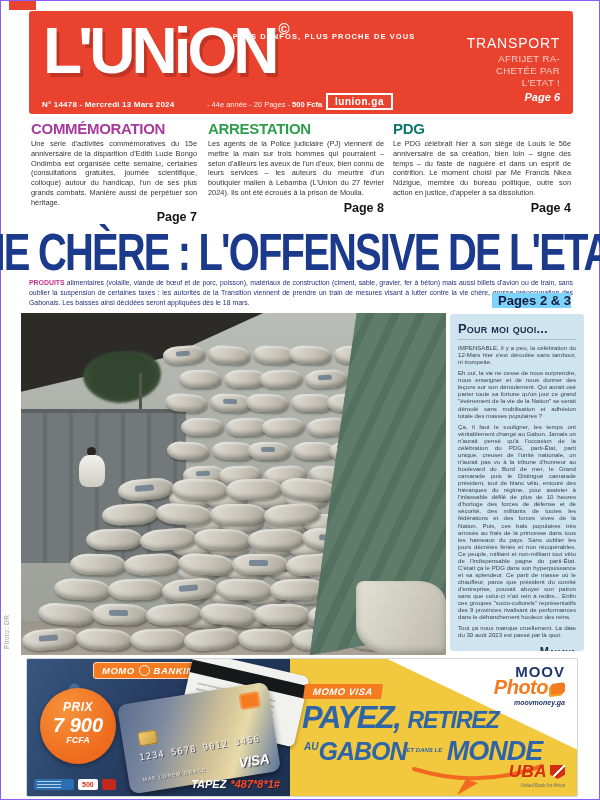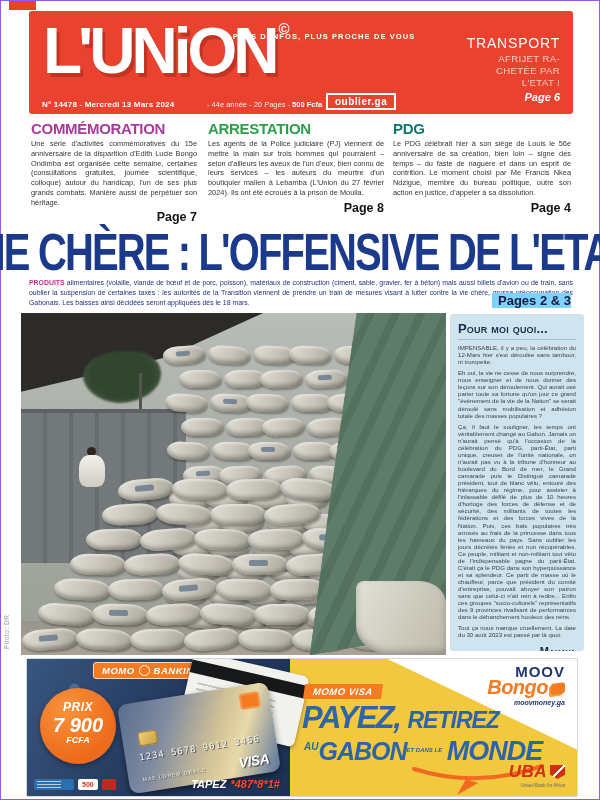--- a/index.html
+++ b/index.html
@@ -154,21 +154,21 @@
 </style>
 </head>
 <body>
 
 <div class="page">
   <div class="top-mark"></div>
 
   <div class="masthead">
     <div class="mh-logo"><span>L'UNiON</span><span class="mh-copy">©</span></div>
     <div class="mh-tagline">PLUS D'INFOS, PLUS PROCHE DE VOUS</div>
-    <div class="mh-site">oublier.ga</div>
+    <div class="mh-site">lunion.ga</div>
     <div class="mh-issue">N° 14478 - Mercredi 13 Mars 2024</div>
     <div class="mh-edition"><span>- 44e année - 20 Pages - </span><b>500 Fcfa</b></div>
     <div class="mh-teaser">
       <div class="kick">TRANSPORT</div>
       <div class="ttl">AFRIJET RA-
 CHETÉE PAR
 L'ETAT !</div>
       <div class="pg">Page 6</div>
     </div>
   </div>
@@ -423,21 +423,21 @@
       <div class="white-corner"></div>
       <div class="mv-badge">MOMO VISA</div>
       <div class="pay1"><span>PAYEZ,</span> <span class="sm">RETIREZ</span></div>
       <div class="pay2"><span class="xs">AU</span><span class="big">GABON</span><span class="tiny">ET DANS LE</span> <span class="big2">MONDE</span></div>
       <svg class="swoosh" width="140" height="34" viewBox="0 0 140 34">
         <path d="M6,6 Q70,26 134,3" fill="none" stroke="#f26a21" stroke-width="4" stroke-linecap="round"></path>
         <path d="M58,16 L49,32 L70,20 Z" fill="#f26a21"></path>
       </svg>
       <div class="moov-logo">
         <div class="m1">MOOV</div>
-        <div class="m2"><span>Bongo</span><span class="wallet"></span></div>
+        <div class="m2"><span>Photo</span><span class="wallet"></span></div>
         <div class="m3">moovmoney.ga</div>
       </div>
       <div class="uba">
         <div><span class="u1">UBA</span><span class="shield"></span></div>
         <div class="u2">United Bank for Africa</div>
       </div>
     </div>
   </div>
 </div>
 

